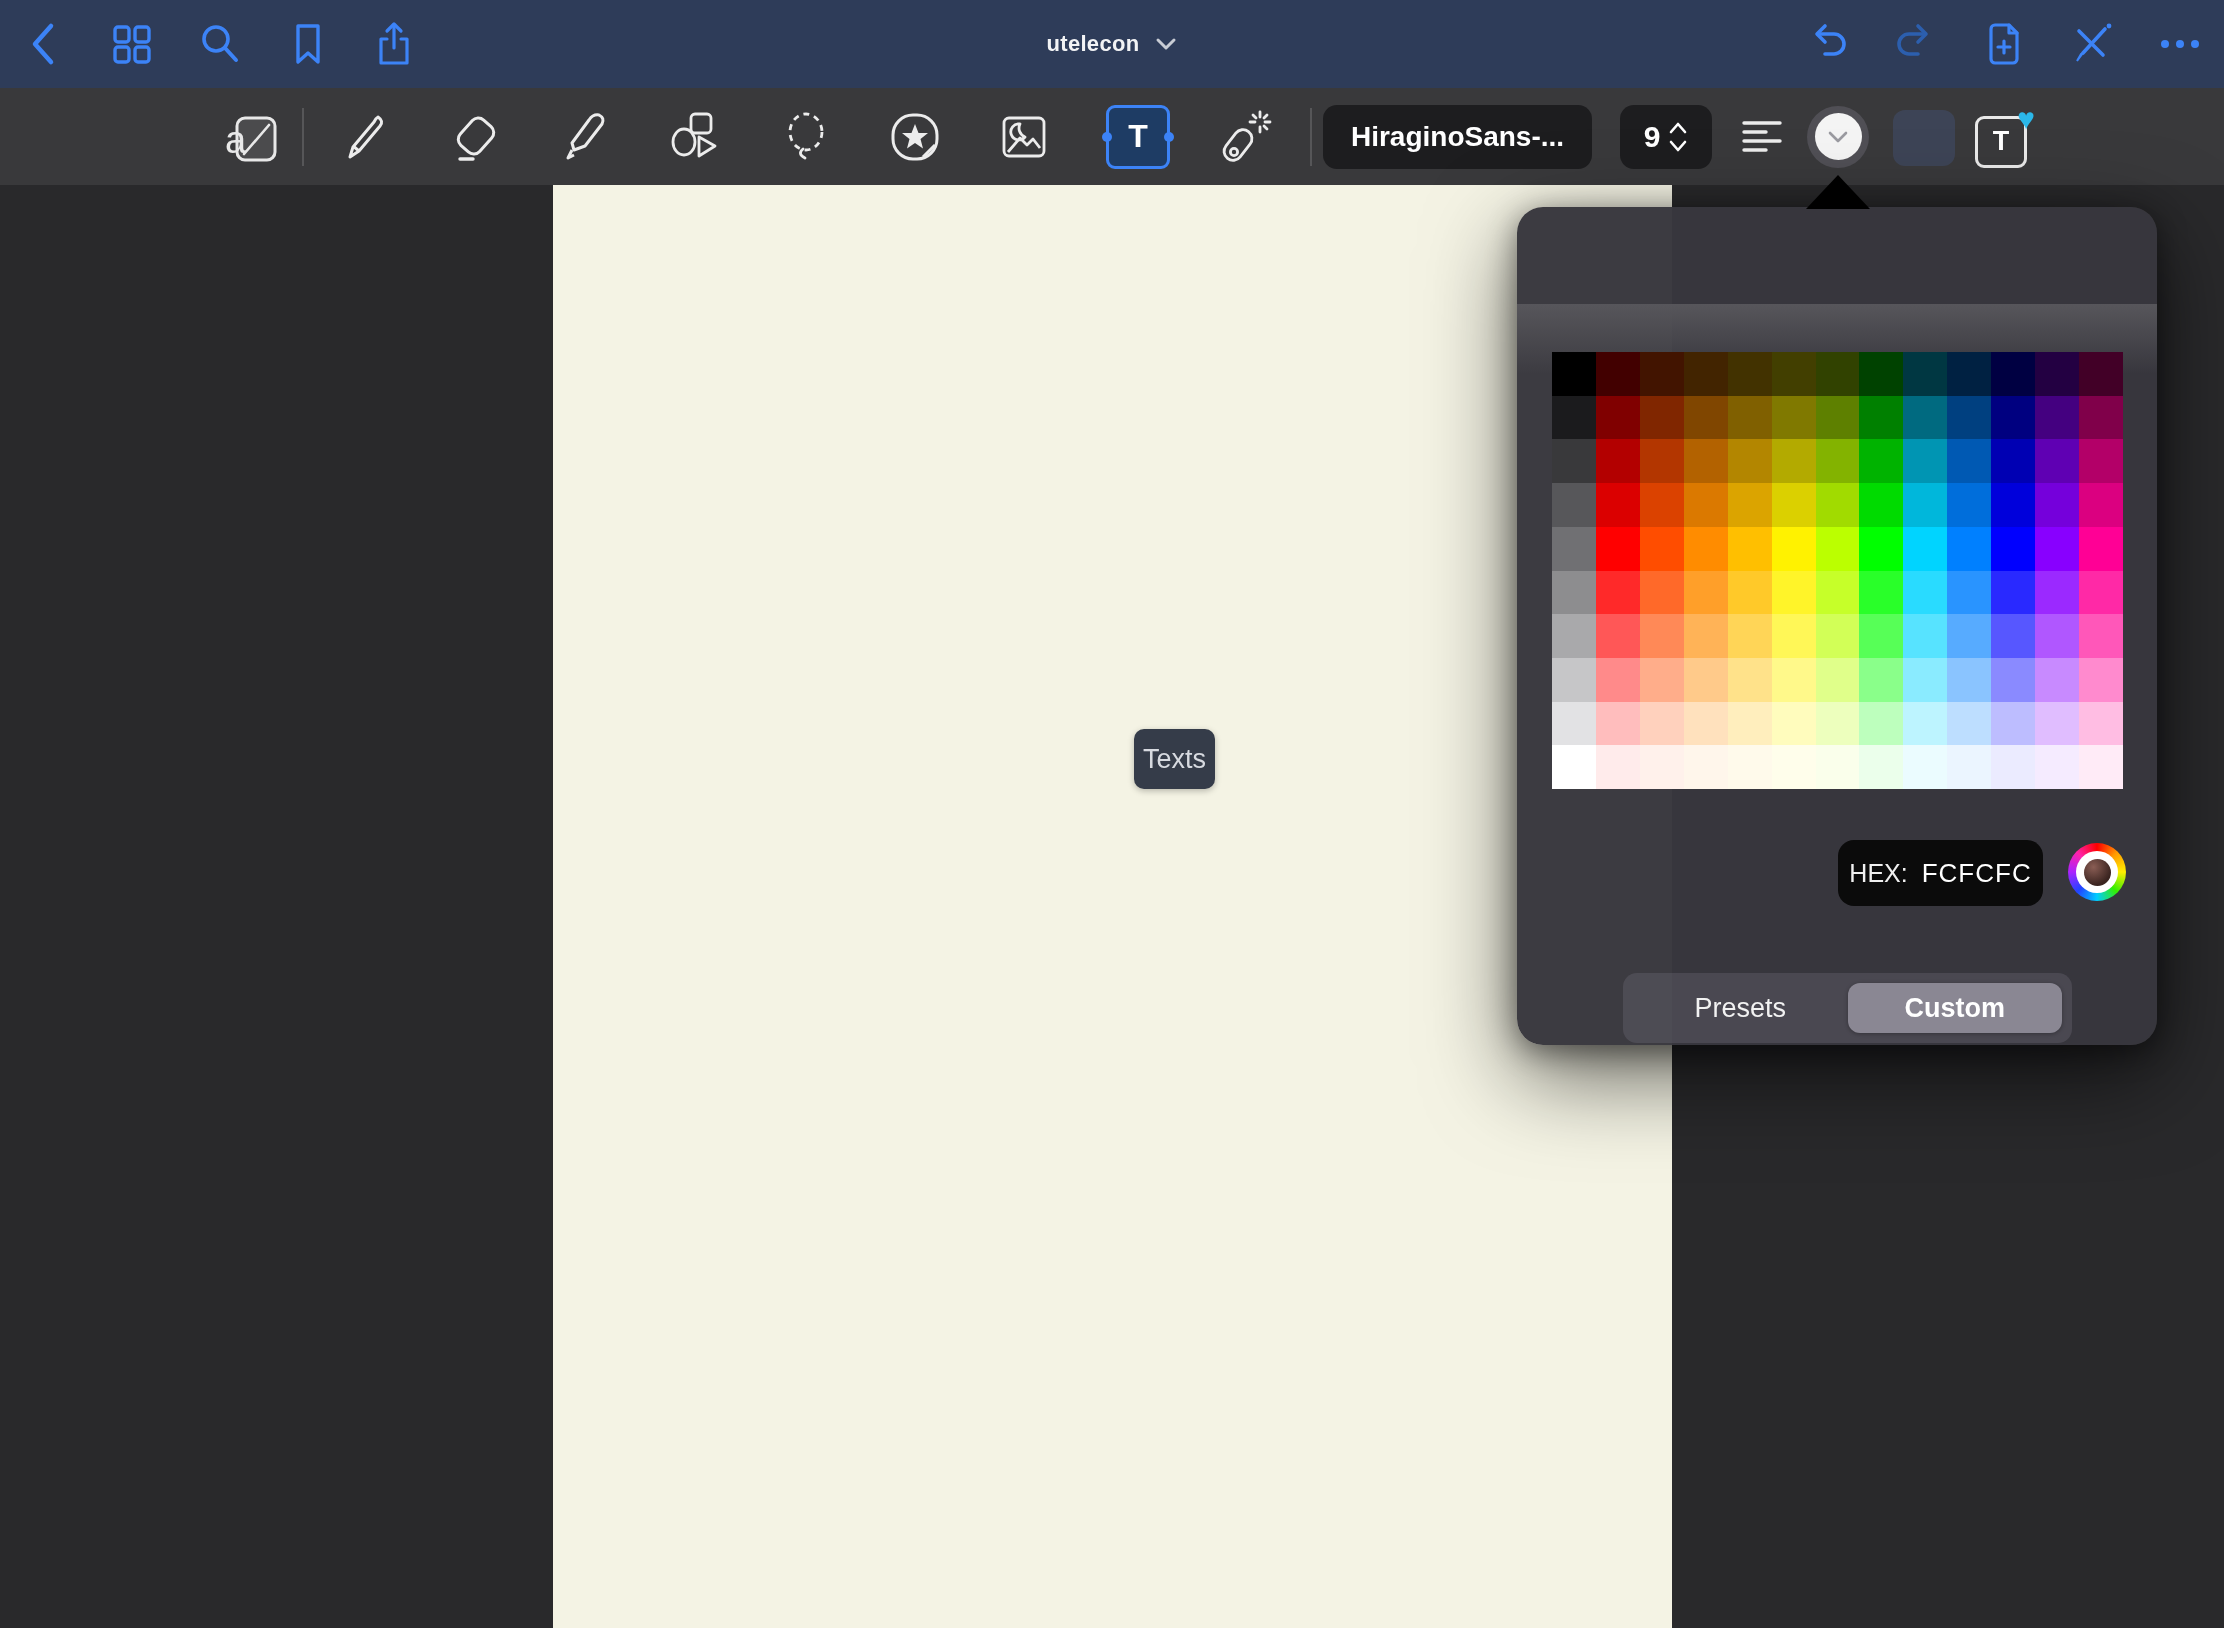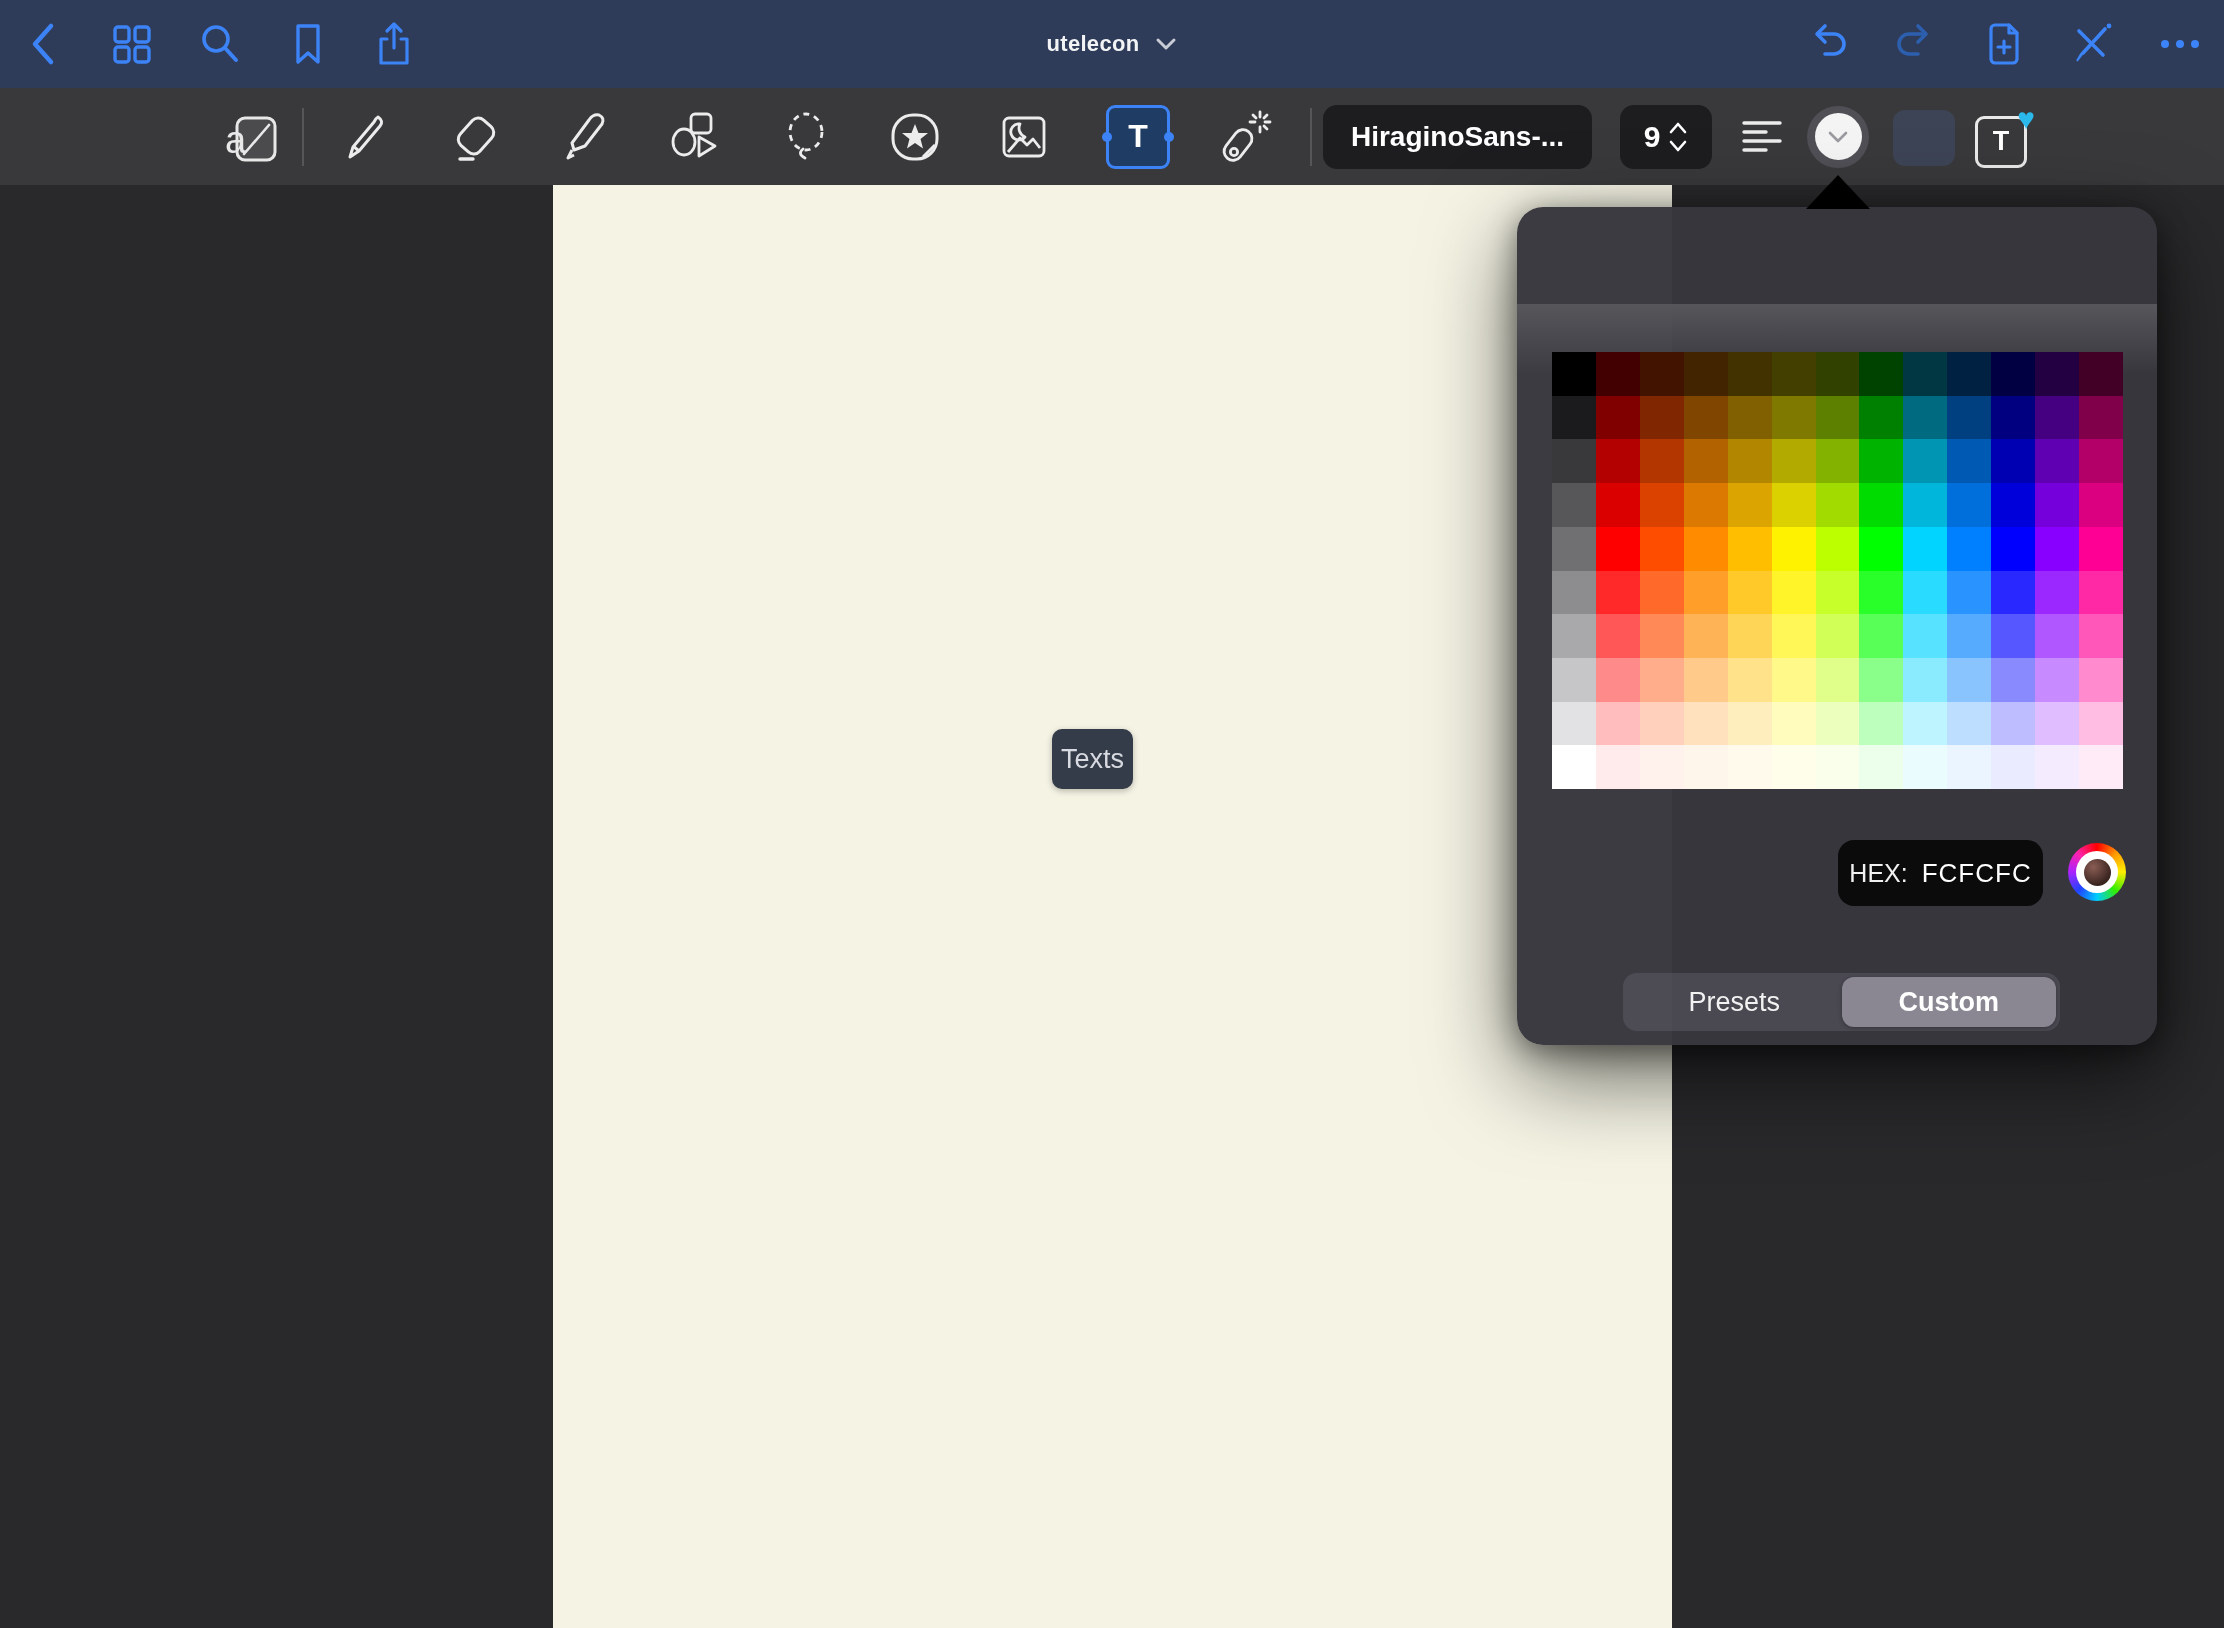--- a/index.html
+++ b/index.html
@@ -25,38 +25,38 @@
   .color-circle{width:62px;height:62px;border-radius:50%;background:#504f55;display:flex;align-items:center;justify-content:center;}
   .color-circle .inner{width:47px;height:47px;border-radius:50%;background:#f4f4f4;display:flex;align-items:center;justify-content:center;}
   .dim-rect{position:absolute;left:1893px;top:110px;width:62px;height:56px;border-radius:12px;background:rgba(72,96,150,0.30);}
   .theart{position:relative;width:50px;height:50px;}
   .theart .box{width:46px;height:46px;border:3px solid #e9e9e9;border-radius:9px;display:flex;align-items:center;justify-content:center;color:#fff;font-size:27px;font-weight:700;margin-top:4px;}
   .theart .heart{position:absolute;top:-8px;right:-10px;font-size:30px;line-height:30px;}
   
   .canvas-left{position:absolute;left:0;top:185px;width:553px;height:1443px;background:#29292b;}
   .paper{position:absolute;left:553px;top:185px;width:1119px;height:1443px;background:#f4f3e4;}
   .canvas-right{position:absolute;left:1672px;top:185px;width:552px;height:1443px;background:#29292b;}
-  .texts-chip{position:absolute;left:1052px;top:729px;width:81px;height:60px;background:#353c49;border-radius:10px;display:flex;align-items:center;justify-content:center;color:#d7dae0;font-size:27px;box-shadow:0 2px 6px rgba(0,0,0,.25);}
+  .texts-chip{position:absolute;left:1134px;top:729px;width:81px;height:60px;background:#353c49;border-radius:10px;display:flex;align-items:center;justify-content:center;color:#d7dae0;font-size:27px;box-shadow:0 2px 6px rgba(0,0,0,.25);}
   
   .popover{position:absolute;left:1517px;top:207px;width:640px;height:838px;background:rgba(56,55,61,0.98);border-radius:26px;box-shadow:0 30px 90px rgba(0,0,0,.6),0 6px 30px rgba(0,0,0,.45);z-index:10;}
   .pop-arrow{position:absolute;left:289px;top:-32px;width:0;height:0;border-left:32px solid transparent;border-right:32px solid transparent;border-bottom:34px solid #000;}
   .pop-header{position:absolute;left:0;top:0;width:640px;height:97px;background:#000;border-radius:26px 26px 0 0;display:flex;align-items:center;justify-content:center;}
   .pop-title{color:#fff;font-size:31px;font-weight:700;}
   .pop-body-sheen{position:absolute;left:0;top:97px;width:640px;height:70px;background:linear-gradient(#57565b,rgba(86,85,91,0));border-radius:0;}
   .color-grid{position:absolute;left:35px;top:145px;width:571px;height:437px;display:grid;grid-template-columns:repeat(13,1fr);grid-template-rows:repeat(10,1fr);}
   .swatch{width:100%;height:100%;}
   .hex-pill{position:absolute;left:321px;top:633px;width:205px;height:66px;background:#0b0b0b;border-radius:16px;display:flex;align-items:center;justify-content:center;gap:14px;color:#fff;}
   .hex-label{font-size:25px;color:#f0f0f0;}
   .hex-value{font-size:26px;letter-spacing:1px;}
   .wheel{position:absolute;left:551px;top:636px;width:58px;height:58px;border-radius:50%;
     background:conic-gradient(#ff0000,#ff9900,#ffee00,#33ee00,#00ccff,#2244ff,#aa22ff,#ff22aa,#ff0000);
     display:flex;align-items:center;justify-content:center;}
   .wheel .wring{width:42px;height:42px;border-radius:50%;background:#fff;display:flex;align-items:center;justify-content:center;}
   .wheel .wcore{width:27px;height:27px;border-radius:50%;background:radial-gradient(circle at 35% 30%,#8a5d54,#3a2420 70%);}
-  .segmented{position:absolute;left:106px;top:766px;width:429px;height:50px;border-radius:14px;background:rgba(118,116,128,0.30);display:flex;padding:4px;}
+  .segmented{position:absolute;left:106px;top:766px;width:429px;height:50px;border-radius:14px;background:rgba(118,116,128,0.30);display:flex;padding:10px;}
   .segment{flex:1;display:flex;align-items:center;justify-content:center;color:#f2f2f2;font-size:27px;border-radius:12px;}
   .segment.selected{background:#8a8793;color:#fff;font-weight:700;box-shadow:0 1px 4px rgba(0,0,0,.3);}
   svg{display:block;}
 </style>
 </head>
 <body>
 
 <div class="topbar">
   <div class="icon-btn" style="left:8px">
     <svg width="40" height="48" viewBox="0 0 40 48">

